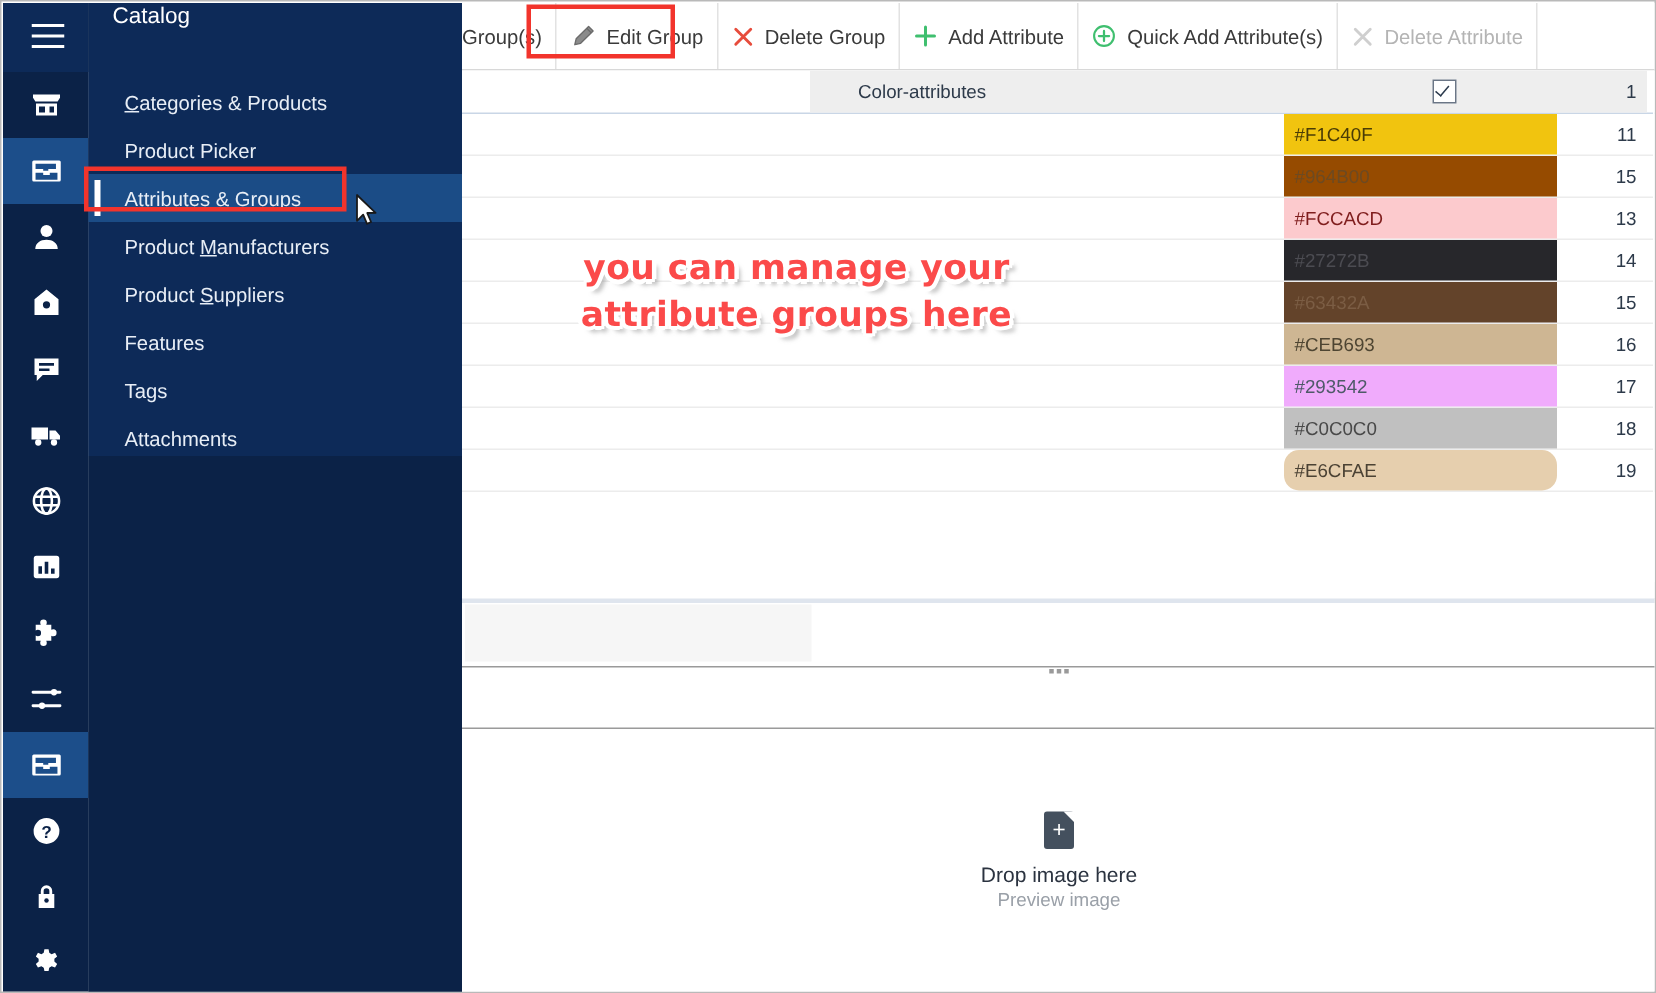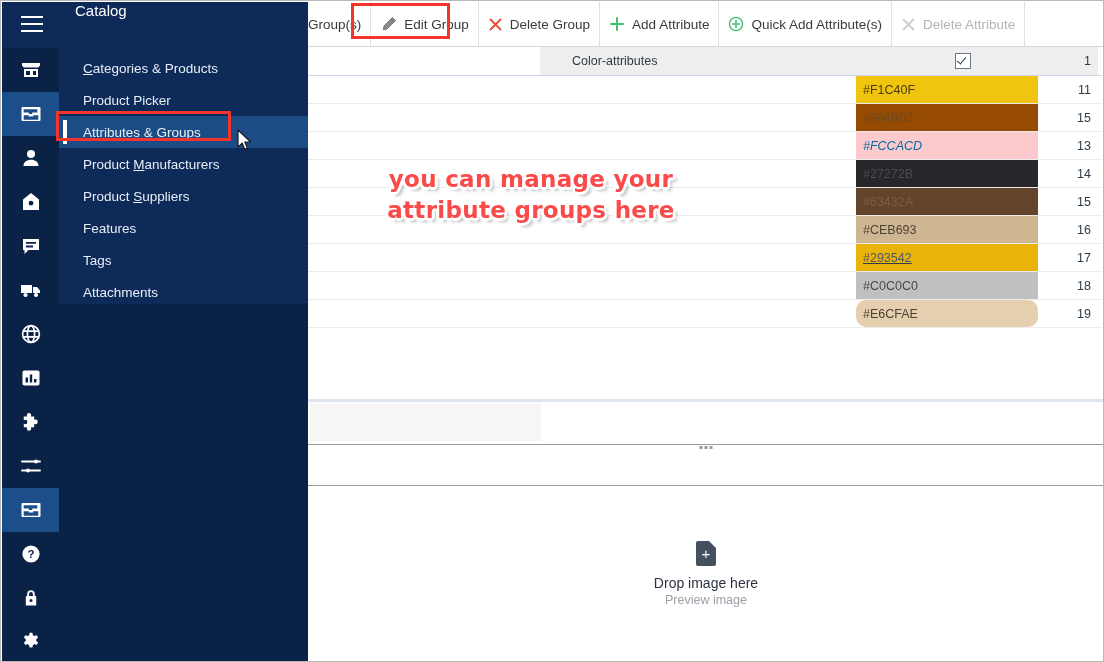--- a/index.html
+++ b/index.html
@@ -583,21 +583,21 @@
       <div class="swatch" id="sw1" style="background: rgb(150, 75, 0);">
           <span style="color: rgb(109, 74, 33);">#964B00</span>
         </div>
       <div class="gr-cell c-pos">15</div>
     </div>
 
     <div class="grid-row">
       <div class="gr-cell c-blank"></div>
       <div class="gr-cell c-name"></div>
       <div class="swatch" id="sw2" style="background: rgb(252, 202, 205);">
-          <span style="color: #0369a1; font-style: italic;">#FCCACD</span>
+          <span style="color: #7f1d1d;">#FCCACD</span>
         </div>
       <div class="gr-cell c-pos">13</div>
     </div>
 
     <div class="grid-row">
       <div class="gr-cell c-blank"></div>
       <div class="gr-cell c-name"></div>
       <div class="swatch" id="sw3" style="background: rgb(39, 39, 43);">
           <span style="color: rgb(76, 76, 82);">#27272B</span>
         </div>
@@ -618,21 +618,21 @@
       <div class="gr-cell c-name"></div>
       <div class="swatch" id="sw5" style="background: rgb(206, 182, 147);">
           <span style="color: rgb(78, 69, 50);">#CEB693</span>
         </div>
       <div class="gr-cell c-pos">16</div>
     </div>
 
     <div class="grid-row">
       <div class="gr-cell c-blank"></div>
       <div class="gr-cell c-name"></div>
-      <div class="swatch" id="sw6" style="background: #eab308; text-decoration: underline;">
+      <div class="swatch" id="sw6" style="background: #f0abfc;">
           <span style="color: rgb(78, 89, 104);">#293542</span>
         </div>
       <div class="gr-cell c-pos">17</div>
     </div>
 
     <div class="grid-row">
       <div class="gr-cell c-blank"></div>
       <div class="gr-cell c-name"></div>
       <div class="swatch" id="sw7" style="background: rgb(192, 192, 192);">
           <span style="color: rgb(73, 73, 73);">#C0C0C0</span>

